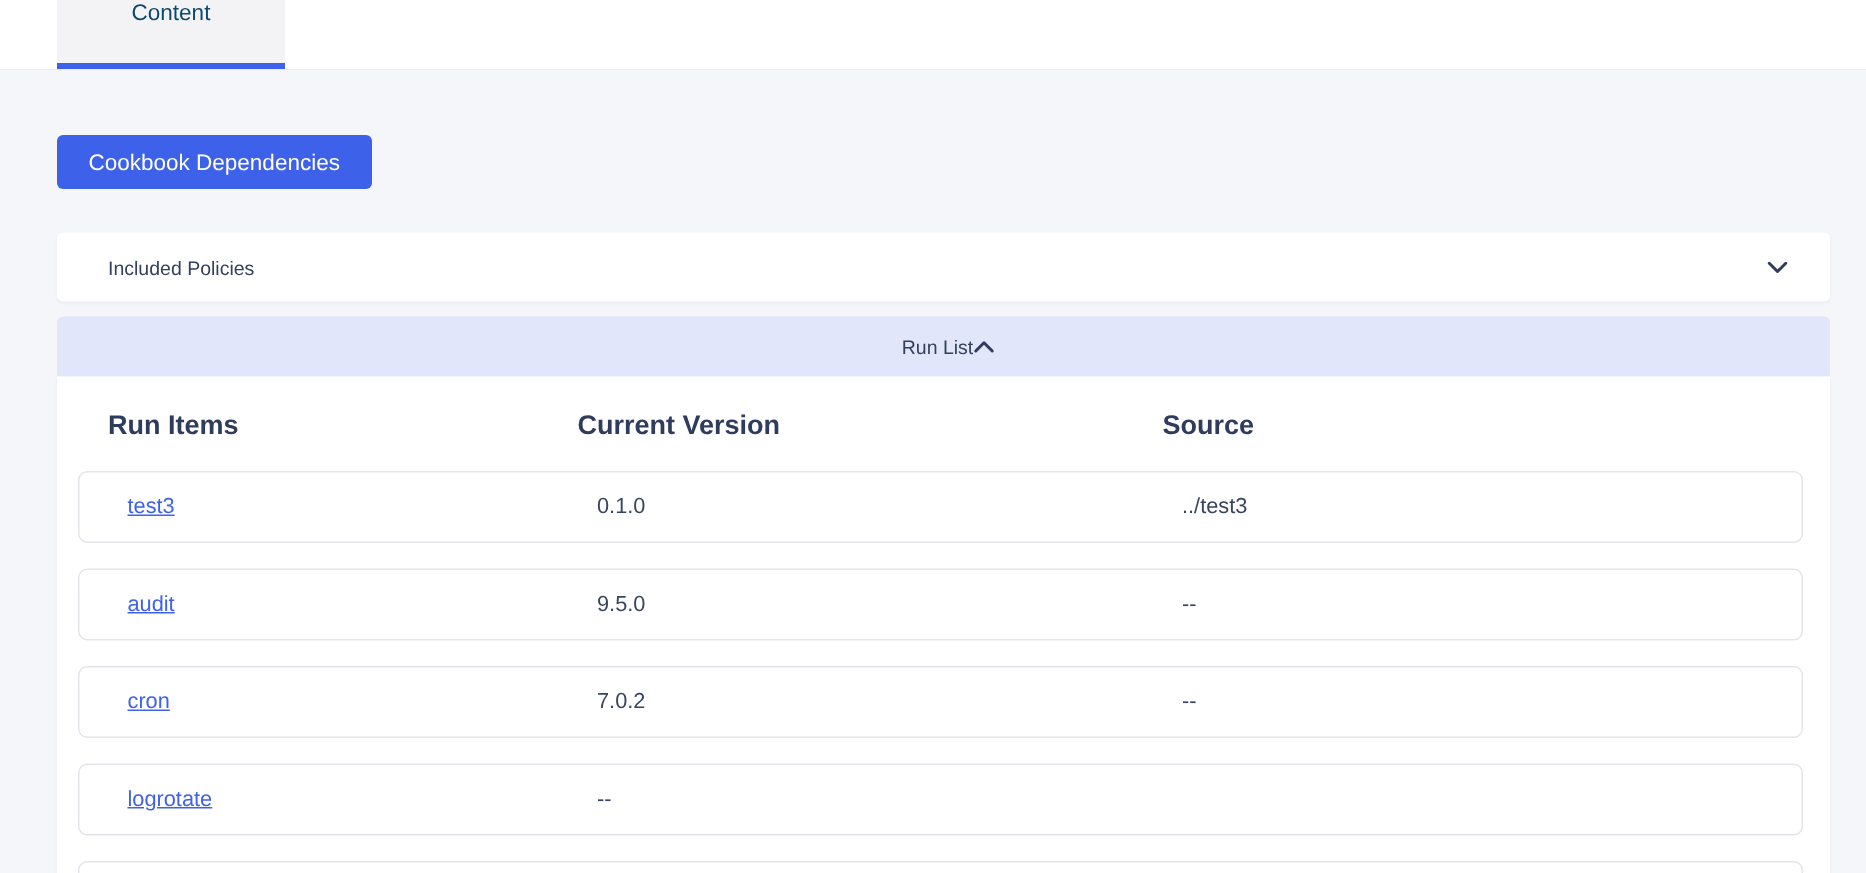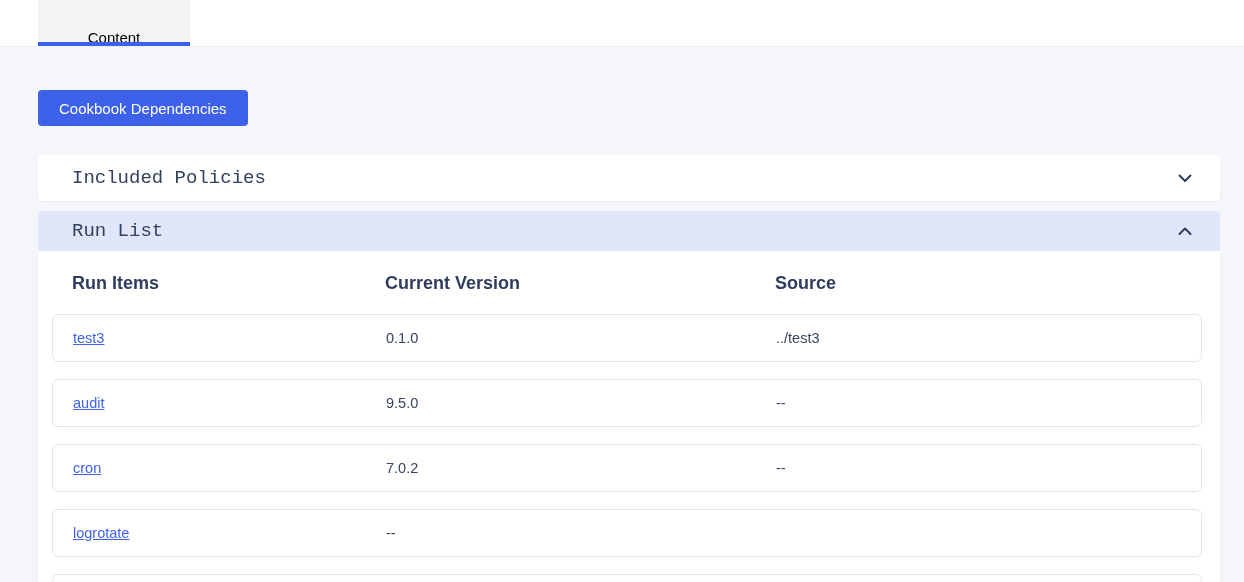--- a/index.html
+++ b/index.html
@@ -3,51 +3,51 @@
 <meta charset="utf-8">
 <style>
   * { margin:0; padding:0; box-sizing:border-box; }
   html,body { width:1244px; height:582px; overflow:hidden; background:#fff;
     font-family:"Liberation Sans", sans-serif; }
 
   
   .tabbar { height:47px; background:#fff; border-bottom:1px solid #ececf1;
     display:flex; padding-left:38px; }
   .tab { width:152px; margin-right:7px; position:relative; display:flex;
-    align-items:flex-end; justify-content:center; font-size:15px; color:#000000;
+    align-items:flex-start; justify-content:center; font-size:15px; color:#0c4a6e;
     cursor:pointer; }
   .tab.active { background:#f3f3f6; }
   .tab .tab-underline { position:absolute; left:0; right:0; bottom:0; height:4px;
     background:#e2e2e5; }
   .tab.active .tab-underline { background:#3d62e9; }
 
   
   .page { height:535px; background:#f5f6f9; padding:0 24px 0 38px; }
 
   .toolbar { display:flex; padding-top:43px; }
   .btn-primary { background:#3d62e9; color:#fff; border:none; border-radius:4px;
     height:36px; padding:0 21px; font-size:15px; font-family:inherit; cursor:pointer; }
 
   
   .panel-header { display:flex; align-items:center; justify-content:space-between;
     padding:0 28px 0 34px; cursor:pointer; }
   .panel-collapsed { margin-top:29px; height:46px; background:#fff; border-radius:4px;
     box-shadow:0 1px 2px rgba(40,50,80,0.06); font-size:13.5px; color:#33415e; }
   .runlist-header { margin-top:10px; height:40px; background:#e1e6fb;
-    border-radius:4px 4px 0 0; font-size:13.5px; color:#33415e; }
-  .panel-title { font-size:19px; color:#33415e;font-family:Liberation Mono, monospace; }
+    border-radius:4px 4px 0 0; font-size:13.5px; color:#33415e;justify-content:center; }
+  .panel-title { font-size:13px; color:#33415e; }
   .chev { display:inline-flex; }
 
   
   .runlist-body { background:#fff; box-shadow:0 1px 2px rgba(40,50,80,0.06);
     padding-bottom:6px; }
   .thead { display:grid; grid-template-columns:313px 390px 1fr;
     padding:22px 0 20px 34px; font-size:18px; font-weight:bold; color:#2f3c5d; }
   .row-card { display:grid; grid-template-columns:313px 390px 1fr; align-items:center;
-    height:48px; margin:0 18px 17px 14px; padding-left:20px; background:#fff;
+    height:48px; margin:0 18px 17px 14px; padding-left:32px; background:#fff;
     border:1px solid #e4e5ea; border-radius:6px; font-size:14.5px; color:#39455e; }
   .row-card a { color:#3f62e9; text-decoration:underline; }
   .row-partial { margin-bottom:0; }
 </style>
 </head>
 <body>
 
 <div class="tabbar">
   <div class="tab active">
     <span>Content</span>

